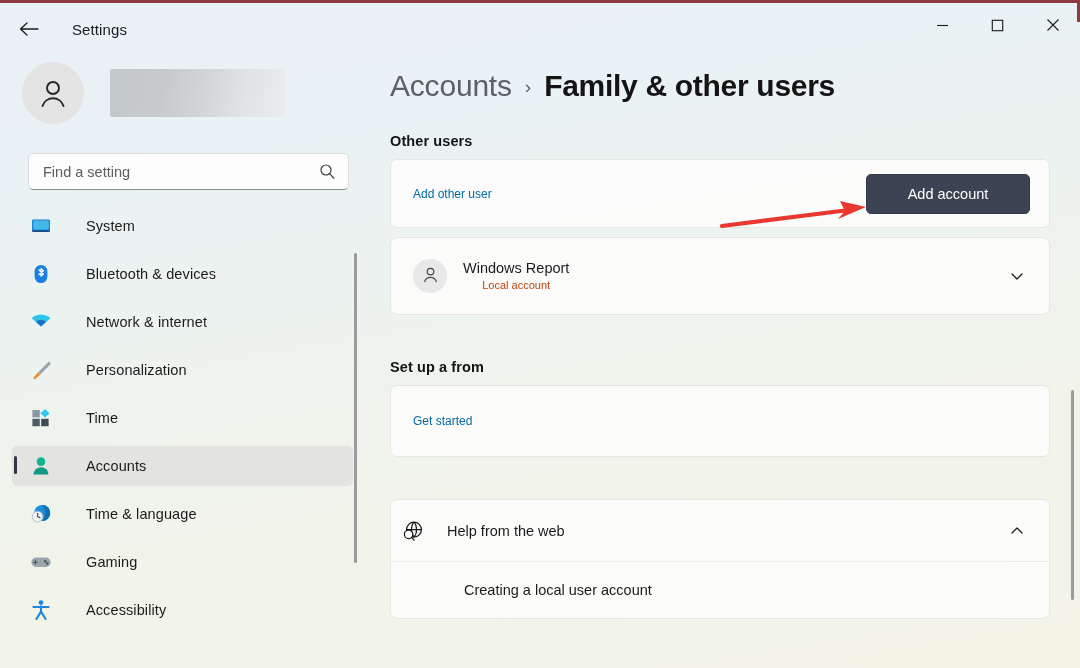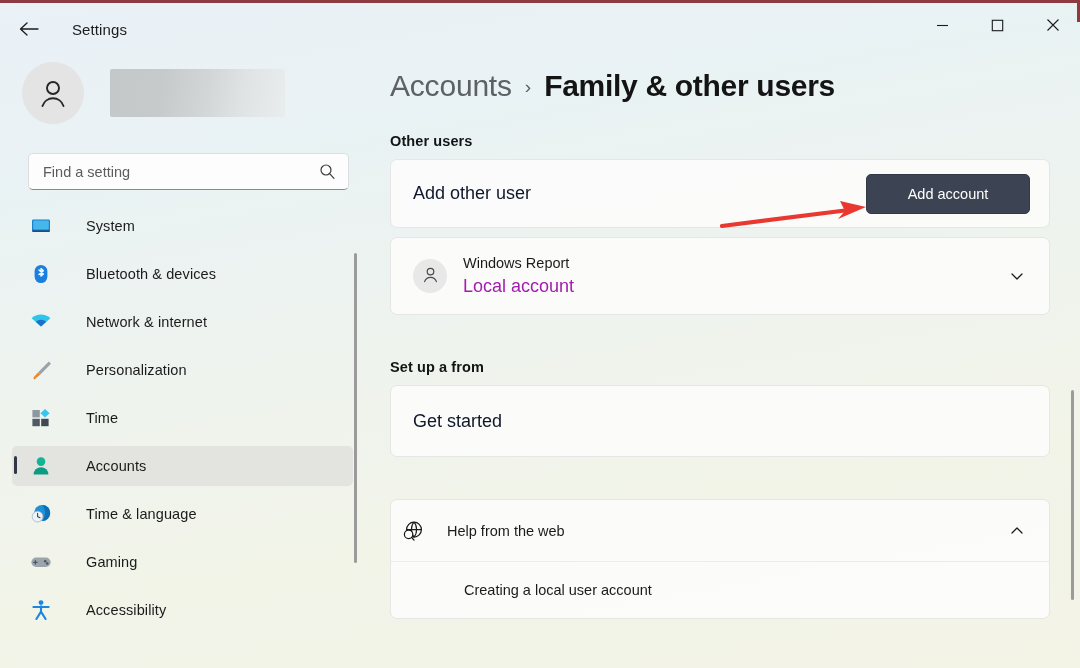--- a/index.html
+++ b/index.html
@@ -148,21 +148,21 @@
   .section-title.kiosk { margin-top: 44px; }
 
   .card {
     width: 660px; background: rgba(253,253,252,.86);
     border: 1px solid #e6e6e4; border-radius: 7px;
   }
   .card.row {
     height: 69px; display: flex; align-items: center;
     padding: 0 19px 0 22px;
   }
-  .card-label { font-size: 18px; color: #0f172a; }
+  .card-label { font-size: 12px; color: #0369a1; }
   .spacer { flex: 1; }
 
   .add-account-btn {
     height: 40px; min-width: 164px; padding: 12px 20px;
     background: #3c4352; color: #ffffff; border: 1px solid #333a47;
     border-radius: 5px; font-size: 14.5px;
     font-family: "Liberation Sans", sans-serif;
     display: flex; align-items: center; justify-content: center;
   }
 
@@ -171,21 +171,21 @@
     background: rgba(253,253,252,.86);
     border: 1px solid #e6e6e4; border-radius: 7px;
     display: flex; align-items: center; padding: 0 19px 0 22px;
   }
   .user-avatar {
     width: 34px; height: 34px; border-radius: 50%; background: #e8e8e8;
     display: flex; align-items: center; justify-content: center; flex: 0 0 auto;
   }
   .user-text { margin-left: 16px; }
   .user-name { font-size: 14.5px; color: #1b1b1b; line-height: 1.35; }
-  .user-sub { font-size: 18px; color: #a21caf; line-height: 1.35; }
+  .user-sub { font-size: 11px; color: #c2410c; line-height: 1.35; text-align: center; }
   .chev { width: 26px; display: flex; justify-content: center; }
   .chev svg { display: block; }
 
   .kiosk-card {
     width: 660px; height: 72px; display: flex; align-items: center;
     padding-left: 22px;
     background: rgba(253,253,252,.86);
     border: 1px solid #e6e6e4; border-radius: 7px;
   }
 

